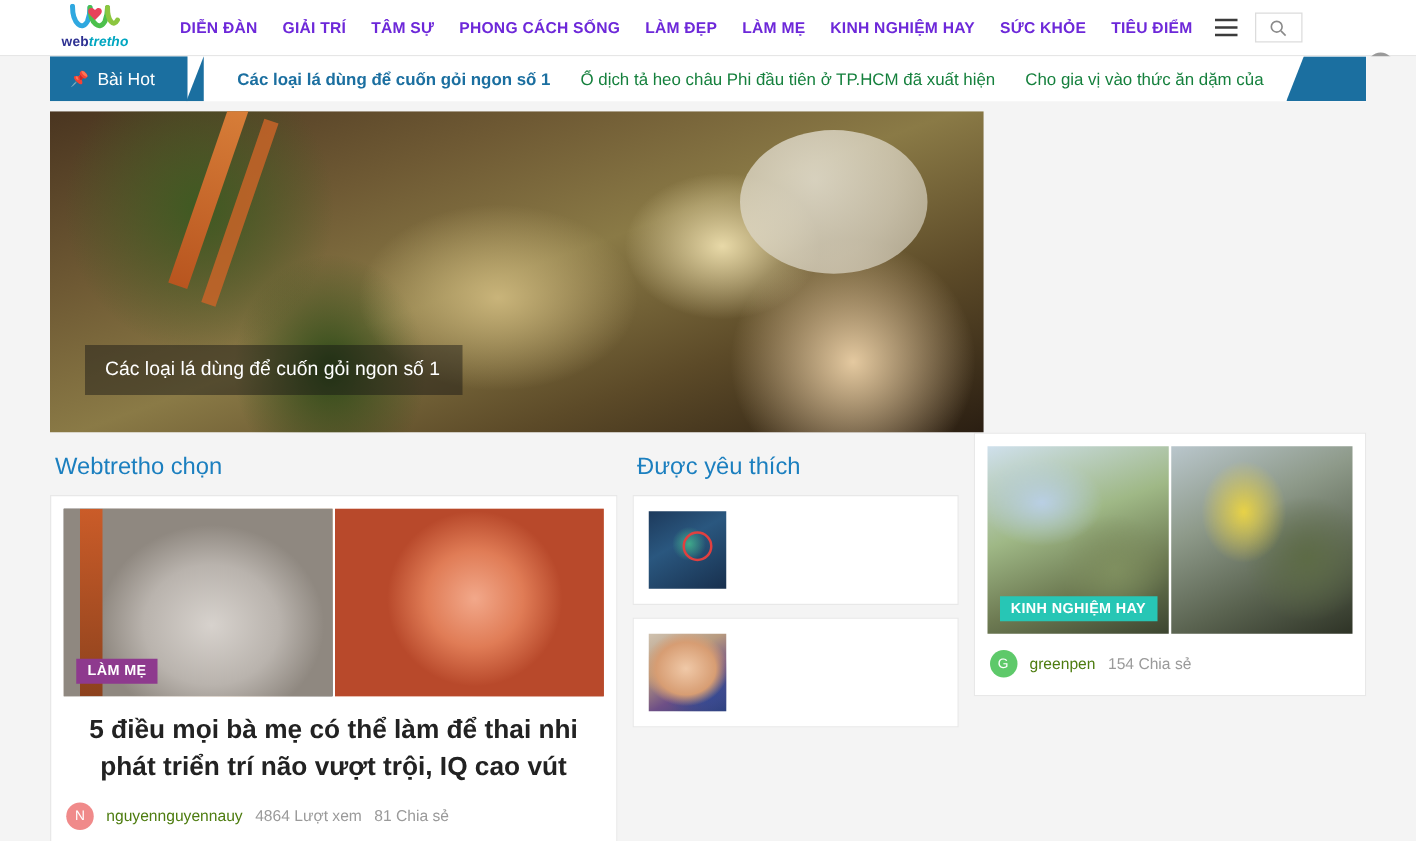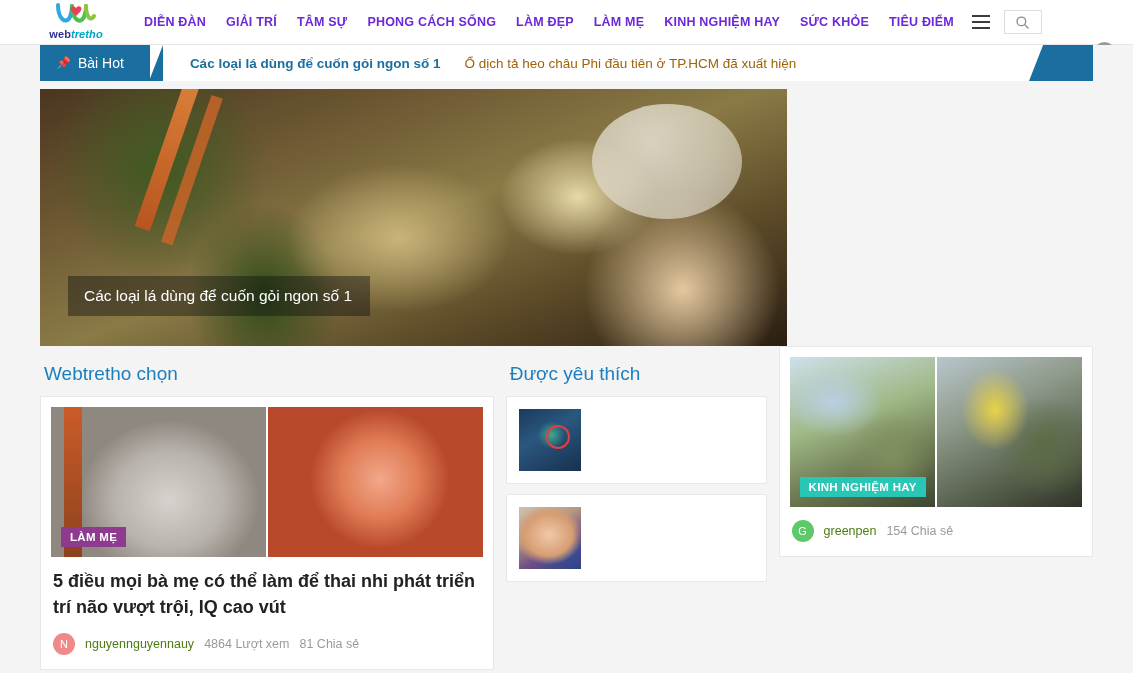--- a/index.html
+++ b/index.html
@@ -114,21 +114,21 @@
     border-color: transparent transparent #1b6fa0 transparent;
   }
   .pin-icon { margin-right: 7px; font-size: 12px; display:inline-block; transform: rotate(0deg); }
   .hot-items {
     display: flex; align-items: center;
     padding-left: 28px; gap: 0; flex: 1;
     overflow: hidden;
   }
   .hot-item {
     font-size: 13.5px;
-    color: #a16207;
+    color: #15803d;
     white-space: nowrap;
     padding: 0 12px;
     cursor: pointer;
   }
   .hot-item.active { color: #1b6fa0; font-weight: bold; }
   .hot-end {
     position: absolute; right: 0; top: 0;
     width: 64px; height: 36px;
     background: #1b6fa0;
     clip-path: polygon(22% 0, 100% 0, 100% 100%, 0% 100%);
@@ -251,22 +251,22 @@
   .badge {
     position: absolute; left: 10px; bottom: 10px;
     color: #fff; font-size: 11.5px; font-weight: bold;
     padding: 4px 9px; letter-spacing: .3px;
     z-index: 3;
   }
   .badge-mom { background: #8e3a8e; }
   .badge-exp { background: #27c6b5; }
 
   .card-title {
-    font-size: 18px; font-weight: bold; color: #222;
-    line-height: 1.42; margin: 12px 2px 0 2px;
+    font-size: 21px; font-weight: bold; color: #222;
+    line-height: 1.42; margin: 12px 2px 0 2px; text-align: center;
   }
   .card-meta {
     display: flex; align-items: center; gap: 10px;
     margin: 13px 2px 4px 2px;
     font-size: 12.5px; color: #9a9a9a;
   }
   .avatar {
     width: 22px; height: 22px; border-radius: 50%;
     color: #fff; font-size: 11px;
     display: flex; align-items: center; justify-content: center;
@@ -335,20 +335,21 @@
 
 <div class="hotbar-wrap">
   <div class="hotbar">
     <div class="hot-tab">
       <span class="pin-icon">📌</span>
       <span>Bài Hot</span>
     </div>
     <div class="hot-items">
       <div class="hot-item active">Các loại lá dùng để cuốn gỏi ngon số 1</div>
       <div class="hot-item">Ổ dịch tả heo châu Phi đầu tiên ở TP.HCM đã xuất hiện</div>
+      <div class="hot-item">Cho gia vị vào thức ăn dặm của</div>
     </div>
     <div class="hot-end"></div>
   </div>
 </div>
 
 <div class="hero-wrap">
   <div class="hero">
     <div class="hero-img"></div>
     <div class="hero-caption">Các loại lá dùng để cuốn gỏi ngon số 1</div>
   </div>

